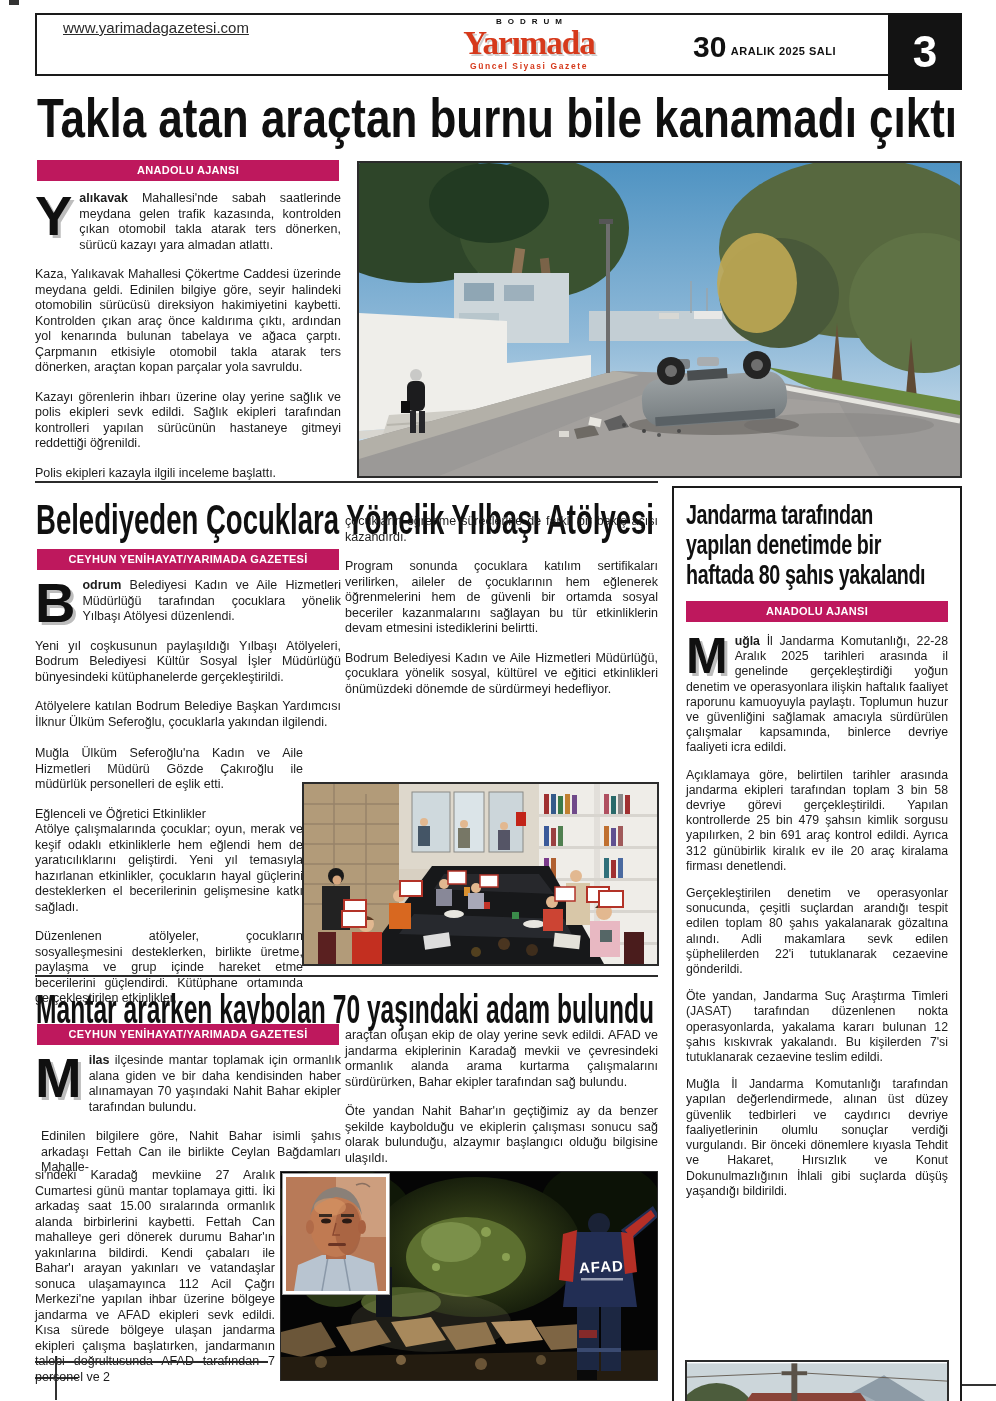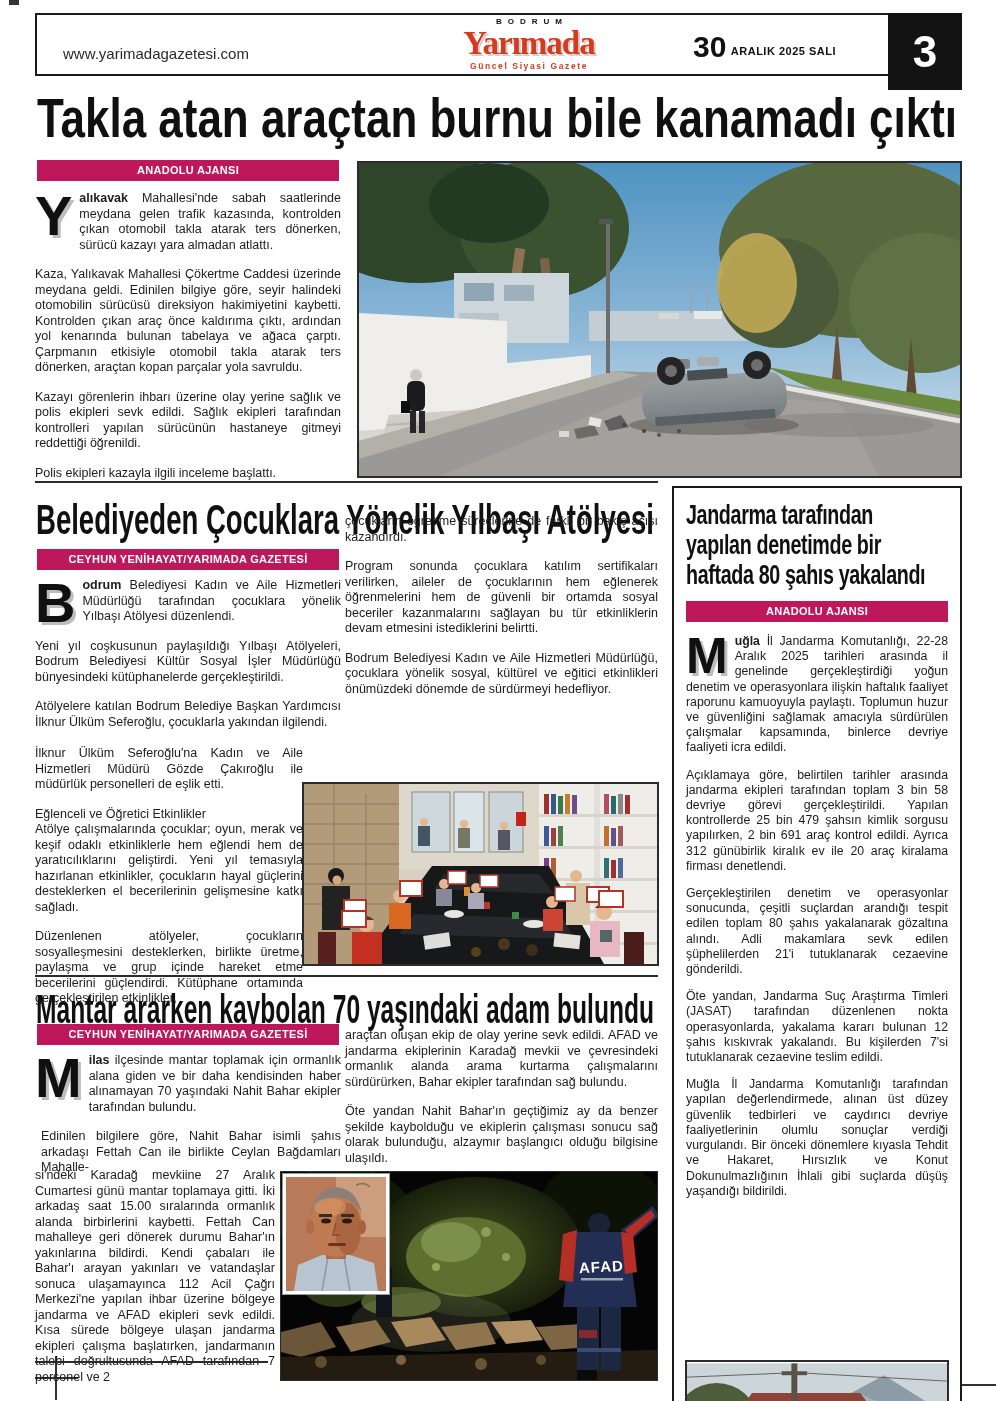--- a/index.html
+++ b/index.html
@@ -6,21 +6,21 @@
   .page {
     position:relative; width:996px; height:1401px; margin:0 auto;
     background:#ffffff; overflow:hidden;
     font-family:"Liberation Sans", sans-serif; color:#1c1c1c;
   }
   
   .hdr-box {
     position:absolute; left:35px; top:13px; width:927px; height:63px;
     border:2px solid #1a1a1a; box-sizing:border-box; background:#fff;
   }
-  .website { position:absolute; left:26px; top:30px; font-size:15px; color:#2a2a2a; }
+  .website { position:absolute; left:26px; top:4px; font-size:15px; color:#2a2a2a;text-decoration:underline; }
   .logo { position:absolute; left:382px; top:3px; width:220px; text-align:center; line-height:1; }
   .logo-city { font-size:8px; font-weight:bold; letter-spacing:6px; color:#111; text-indent:6px; }
   .logo-name {
     font-family:"Liberation Serif", serif; font-weight:bold; font-size:33px;
     color:#d6391b; letter-spacing:-1px; margin-top:1px; text-shadow:2px 2px 0 #cfcfcf;
   }
   .logo-tag { font-size:8.5px; font-weight:bold; color:#d6391b; letter-spacing:1.6px; margin-top:2px; }
   .date { position:absolute; left:600px; top:15px; width:255px; text-align:center; font-weight:bold; color:#111; white-space:nowrap; }
   .date-day  { font-size:30px; vertical-align:-2px; }
   .date-rest { font-size:11px; letter-spacing:0.5px; }
@@ -196,21 +196,21 @@
     <text x="1" y="44" font-size="43" textLength="618" lengthAdjust="spacingAndGlyphs">Belediyeden Çocuklara Yönelik Yılbaşı Atölyesi</text>
   </svg>
   <div class="byline byline2">CEYHUN YENİHAYAT/YARIMADA GAZETESİ</div>
 
   <div class="a2colA bodytext">
     <p><span class="dropcap">B</span><strong>odrum</strong> <span>Belediyesi Kadın ve Aile Hizmetleri Müdürlüğü tarafından çocuklara yönelik Yılbaşı Atölyesi düzenlendi.</span></p>
     <p>Yeni yıl coşkusunun paylaşıldığı Yılbaşı Atölyeleri, Bodrum Belediyesi Kültür Sosyal İşler Müdürlüğü bünyesindeki kütüphanelerde gerçekleştirildi.</p>
     <p>Atölyelere katılan Bodrum Belediye Başkan Yardımcısı İlknur Ülküm Seferoğlu, çocuklarla yakından ilgilendi.</p>
   </div>
   <div class="a2colB bodytext">
-    <p>İlknur Ülküm Seferoğlu'na Kadın ve Aile Hizmetleri Müdürü Gözde Çakıroğlu ile müdürlük personelleri de eşlik etti.</p>
+    <p>Muğla Ülküm Seferoğlu'na Kadın ve Aile Hizmetleri Müdürü Gözde Çakıroğlu ile müdürlük personelleri de eşlik etti.</p>
     <p style="margin-bottom:0;">Eğlenceli ve Öğretici Etkinlikler</p>
     <p>Atölye çalışmalarında çocuklar; oyun, merak ve keşif odaklı etkinliklerle hem eğlendi hem de yaratıcılıklarını geliştirdi. Yeni yıl temasıyla hazırlanan etkinlikler, çocukların hayal güçlerini desteklerken el becerilerinin gelişmesine katkı sağladı.</p>
     <p>Düzenlenen atölyeler, çocukların sosyalleşmesini desteklerken, birlikte üretme, paylaşma ve grup içinde hareket etme becerilerini güçlendirdi. Kütüphane ortamında gerçekleştirilen etkinlikler,</p>
   </div>
   <div class="a2colC bodytext">
     <p>çocukların öğrenme süreçlerine de farklı bir bakış açısı kazandırdı.</p>
     <p>Program sonunda çocuklara katılım sertifikaları verilirken, aileler de çocuklarının hem eğlenerek öğrenmelerini hem de güvenli bir ortamda sosyal beceriler kazanmalarını sağlayan bu tür etkinliklerin devam etmesini istediklerini belirtti.</p>
     <p>Bodrum Belediyesi Kadın ve Aile Hizmetleri Müdürlüğü, çocuklara yönelik sosyal, kültürel ve eğitici etkinlikleri önümüzdeki dönemde de sürdürmeyi hedefliyor.</p>
   </div>
 
@@ -328,21 +328,21 @@
   <div class="jbox">
     <div class="j-title-wrap">
       <div class="j-line">Jandarma tarafından</div>
       <div class="j-line">yapılan denetimde bir</div>
       <div class="j-line">haftada 80 şahıs yakalandı</div>
     </div>
     <div class="byline">ANADOLU AJANSI</div>
     <div class="bodytext">
       <p><span class="dropcap dropcap-sm">M</span><strong>uğla</strong> <span>İl Jandarma Komutanlığı, 22-28 Aralık 2025 tarihleri arasında il genelinde gerçekleştirdiği yoğun denetim ve operasyonlara ilişkin haftalık faaliyet raporunu kamuoyuyla paylaştı. Toplumun huzur ve güvenliğini sağlamak amacıyla sürdürülen çalışmalar kapsamında, binlerce devriye faaliyeti icra edildi.</span></p>
       <p>Açıklamaya göre, belirtilen tarihler arasında jandarma ekipleri tarafından toplam 3 bin 58 devriye görevi gerçekleştirildi. Yapılan kontrollerde 25 bin 479 şahsın kimlik sorgusu yapılırken, 2 bin 691 araç kontrol edildi. Ayrıca 312 günübirlik kiralık ev ile 20 araç kiralama firması denetlendi.</p>
-      <p>Gerçekleştirilen denetim ve operasyonlar sonucunda, çeşitli suçlardan arandığı tespit edilen toplam 80 şahıs yakalanarak gözaltına alındı. Adli makamlara sevk edilen şüphelilerden 21'i tutuklanarak cezaevine gönderildi.</p>
+      <p>Gerçekleştirilen denetim ve operasyonlar sonucunda, çeşitli suçlardan arandığı tespit edilen toplam 80 şahıs yakalanarak gözaltına alındı. Adli makamlara sevk edilen şüphelilerden 22'i tutuklanarak cezaevine gönderildi.</p>
       <p>Öte yandan, Jandarma Suç Araştırma Timleri (JASAT) tarafından düzenlenen nokta operasyonlarda, yakalama kararı bulunan 12 şahıs kıskıvrak yakalandı. Bu kişilerden 7'si tutuklanarak cezaevine teslim edildi.</p>
       <p>Muğla İl Jandarma Komutanlığı tarafından yapılan değerlendirmede, alınan üst düzey güvenlik tedbirleri ve caydırıcı devriye faaliyetlerinin olumlu sonuçlar verdiği vurgulandı. Bir önceki dönemlere kıyasla Tehdit ve Hakaret, Hırsızlık ve Konut Dokunulmazlığının İhlali gibi suçlarda düşüş yaşandığı bildirildi.</p>
     </div>
 
     <div class="jphoto">
       <svg width="260" height="182" viewBox="0 0 264 182">
         <rect width="264" height="182" fill="#ccd6da"></rect>
         <polygon points="130,50 200,12 264,52 264,85 130,85" fill="#8d9ba6"></polygon>
         <polygon points="175,30 225,55 150,60" fill="#a5b1ba"></polygon>
         <rect x="0" y="60" width="264" height="32" fill="#9aa694"></rect>

